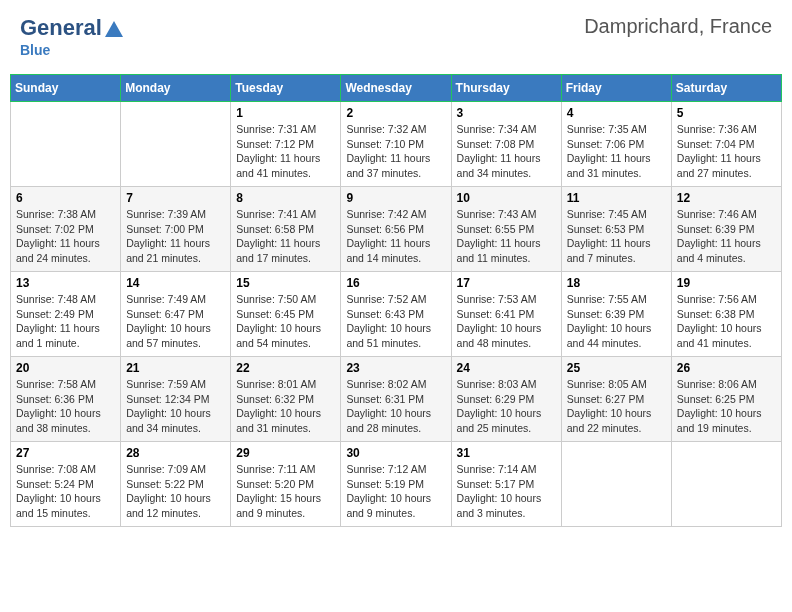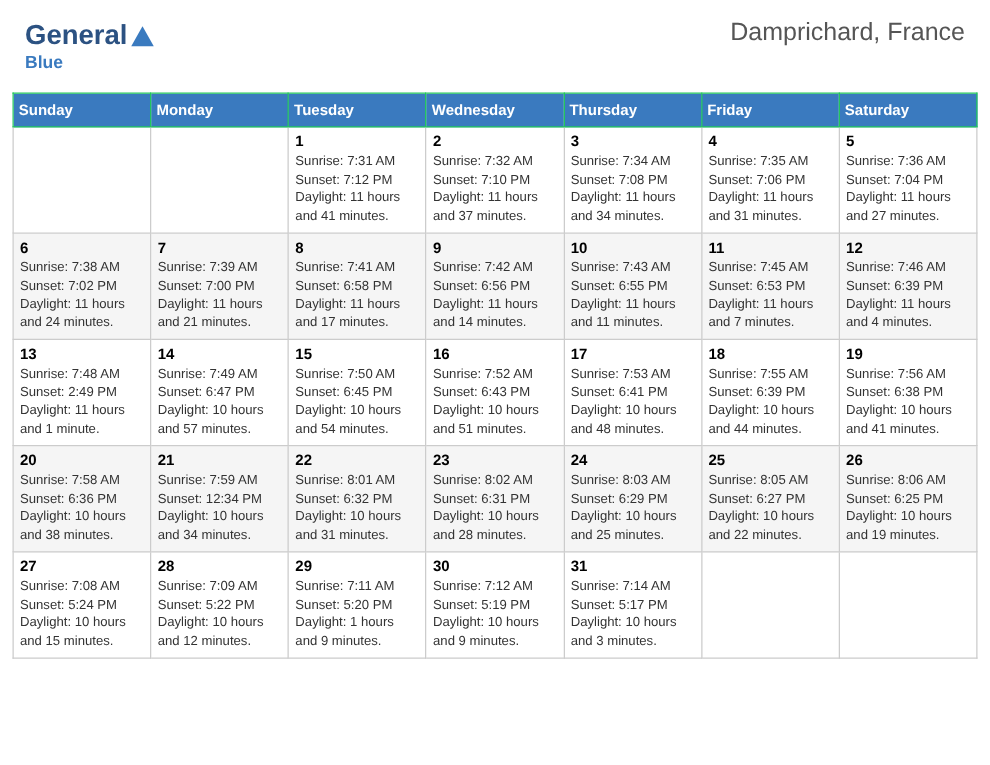--- a/index.html
+++ b/index.html
@@ -286,21 +286,21 @@
         <td>
         <span class="cell-day">28</span>
         <span class="cell-detail">Sunrise: 7:09 AM</span><br>
         <span class="cell-detail">Sunset: 5:22 PM</span><br>
         <span class="cell-detail">Daylight: 10 hours and 12 minutes.</span>
       </td>
         <td>
         <span class="cell-day">29</span>
         <span class="cell-detail">Sunrise: 7:11 AM</span><br>
         <span class="cell-detail">Sunset: 5:20 PM</span><br>
-        <span class="cell-detail">Daylight: 1 hours and 9 minutes.</span>
+        <span class="cell-detail">Daylight: 15 hours and 9 minutes.</span>
       </td>
         <td>
         <span class="cell-day">30</span>
         <span class="cell-detail">Sunrise: 7:12 AM</span><br>
         <span class="cell-detail">Sunset: 5:19 PM</span><br>
         <span class="cell-detail">Daylight: 10 hours and 9 minutes.</span>
       </td>
         <td>
         <span class="cell-day">31</span>
         <span class="cell-detail">Sunrise: 7:14 AM</span><br>

